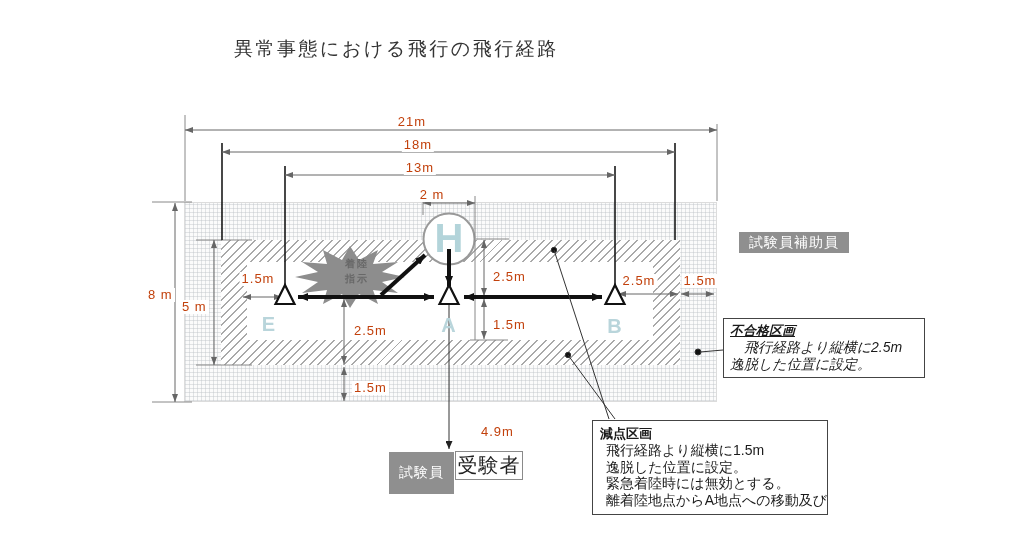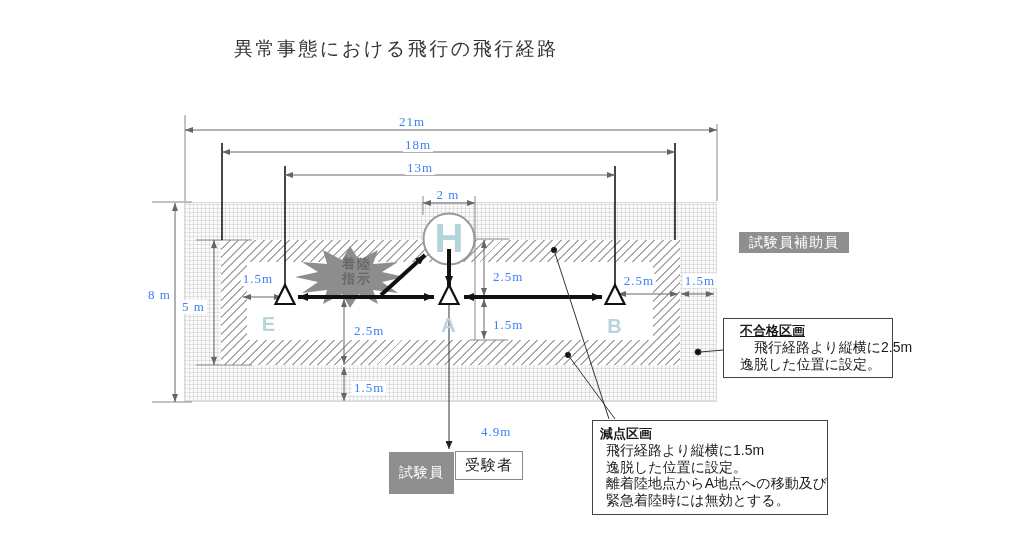--- a/index.html
+++ b/index.html
@@ -21,39 +21,39 @@
     background-color:#fff;
     background-image:repeating-linear-gradient(135deg, #a9a9a9 0 1.4px, transparent 1.4px 6px);
   }
   .corridor{left:235px;top:262px;width:406px;height:78px;background:#fff;}
 
   svg.overlay{left:0;top:0;width:1024px;height:536px;}
 
   
   .title{left:222px;top:36px;font-family:"Liberation Serif","DejaVu Serif",serif;
          font-size:19px;color:#333;letter-spacing:2.5px;}
-  .dim{font-family:Liberation Serif, serif;font-size:13px;color:#3b82f6;
+  .dim{font-family:Liberation Sans, sans-serif;font-size:13px;color:#c2410c;
        letter-spacing:1px;background:#fff;padding:0 2px;line-height:14px;white-space:nowrap;}
   .ctr{transform:translateX(-50%);}
   .pt-label{font-size:20px;font-weight:bold;color:#b9d5db;transform:translateX(-50%);
             line-height:20px;letter-spacing:1px;}
   .h-letter{left:411px;top:211px;width:52px;height:54px;display:flex;align-items:center;
             justify-content:center;font-size:40px;font-weight:bold;color:#b3d4da;line-height:40px;}
   .burst-text{left:345px;top:256px;transform:translateX(-50%);text-align:center;
-              font-size:13px;font-weight:bold;color:#686868;line-height:15px;letter-spacing:2px;}
+              font-size:10px;font-weight:bold;color:#686868;line-height:15px;letter-spacing:2px;}
   .gray-box{background:#8f8f8f;color:#fff;display:flex;align-items:center;justify-content:center;
             font-size:14px;letter-spacing:1px;}
   .white-box{background:#fff;color:#222;border:1.5px solid #8a8a8a;display:flex;align-items:center;
-             justify-content:center;font-size:15px;letter-spacing:1px;box-sizing:border-box;}
+             justify-content:center;font-size:20px;letter-spacing:1px;box-sizing:border-box;}
   .callout{background:#fff;border:1px solid #444;color:#1a1a1a;box-sizing:border-box;}
   .callout .c-title{font-weight:bold;font-size:13px;line-height:17px;}
   .callout .c-title.u{text-decoration:underline;}
   .callout .c-line{font-size:14px;line-height:16.5px;white-space:nowrap;}
   .callout.deduct .c-line{padding-left:6px;}
-  .co-fail{left:711px;top:318px;width:170px;padding:3px 6px 5px 16px;}
+  .co-fail{left:711px;top:318px;width:202px;padding:3px 6px 5px 6px;font-style:italic;}
   .co-deduct{left:580px;top:420px;width:236px;padding:4px 24px 6px 7px;}
   .role-assistant{left:727px;top:232px;width:110px;height:21px;}
   .role-examiner{left:377px;top:452px;width:65px;height:42px;}
   .role-examinee{left:443px;top:451px;width:68px;height:29px;}
 </style>
 </head>
 <body>
 
 <div id="stage">
 
@@ -139,21 +139,21 @@
       <circle cx="686" cy="352" r="3"></circle>
       <line x1="688" y1="352" x2="711" y2="350"></line>
     </g>
   </svg>
 
   <div class="abs title">異常事態における飛行の飛行経路</div>
 
   <div class="abs dim ctr" style="left:400px;top:115px;">21m</div>
   <div class="abs dim ctr" style="left:406px;top:138px;">18m</div>
   <div class="abs dim ctr" style="left:408px;top:161px;">13m</div>
-  <div class="abs dim ctr" style="left:436px;top:188px;">2 m</div>
+  <div class="abs dim ctr" style="left:420px;top:188px;">2 m</div>
   <div class="abs dim" style="left:134px;top:288px;">8 m</div>
   <div class="abs dim" style="left:168px;top:300px;">5 m</div>
   <div class="abs dim ctr" style="left:246px;top:272px;">1.5m</div>
   <div class="abs dim" style="left:479px;top:270px;">2.5m</div>
   <div class="abs dim" style="left:479px;top:318px;">1.5m</div>
   <div class="abs dim" style="left:340px;top:324px;">2.5m</div>
   <div class="abs dim" style="left:340px;top:381px;">1.5m</div>
   <div class="abs dim ctr" style="left:627px;top:274px;">2.5m</div>
   <div class="abs dim ctr" style="left:688px;top:274px;">1.5m</div>
   <div class="abs dim" style="left:467px;top:425px;">4.9m</div>
@@ -175,17 +175,17 @@
   <div class="abs callout co-fail">
     <div class="c-title u">不合格区画</div>
     <div class="c-line">　飛行経路より縦横に2.5m</div>
     <div class="c-line">逸脱した位置に設定。</div>
   </div>
 
   <div class="abs callout deduct co-deduct">
     <div class="c-title">減点区画</div>
     <div class="c-line">飛行経路より縦横に1.5m</div>
     <div class="c-line">逸脱した位置に設定。</div>
+    <div class="c-line">緊急着陸時には無効とする。</div>
     <div class="c-line">離着陸地点からA地点への移動及び</div>
-    <div class="c-line">緊急着陸時には無効とする。</div>
   </div>
 
 </div>
 
 </body></html>

